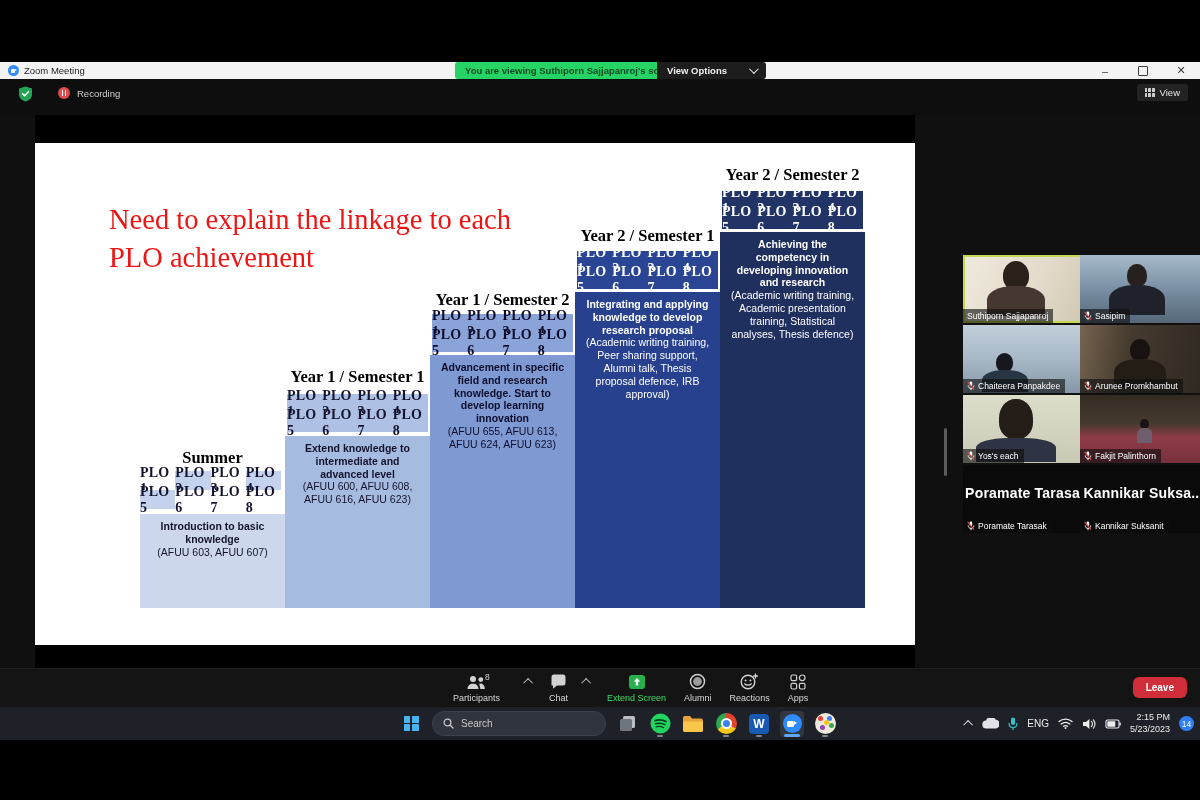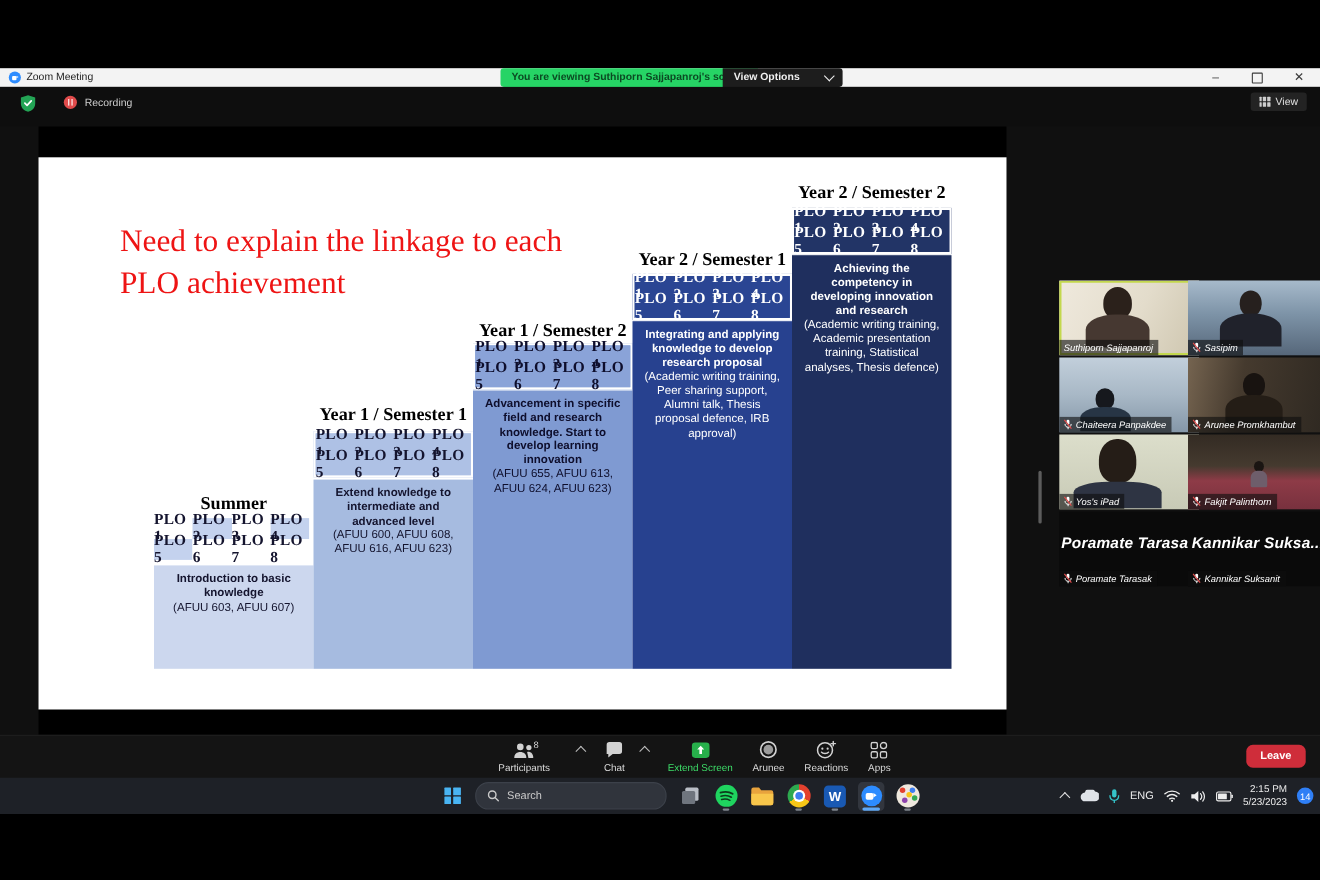--- a/index.html
+++ b/index.html
@@ -46,21 +46,21 @@
   .plo-grid.bordered{border:2px solid #fff;}
   .plo-cell{display:flex;align-items:center;justify-content:center;font-family:"Liberation Serif",serif;
     font-size:14px;font-weight:bold;letter-spacing:.2px;}
   .col-body{position:absolute;width:145px;box-sizing:border-box;padding:6px 7px;text-align:center;
     font-size:10.5px;line-height:1.22;}
   .col-body b{display:block;font-weight:bold;}
   .col-body span{display:block;font-weight:normal;}
 
   
   #tiles{position:absolute;left:963px;top:193px;width:232px;}
-  .tile{position:absolute;width:127px;height:68px;overflow:hidden;background:#111;font-style:italic;}
+  .tile{position:absolute;width:127px;height:68px;overflow:hidden;background:#111;}
   .tile.active{box-shadow:inset 0 0 0 2px #c3d84e;}
   .tag{position:absolute;left:0;bottom:0;max-width:111px;background:rgba(15,15,15,.62);color:#fff;
     font-size:8.5px;padding:2px 5px 2.5px 4px;display:flex;align-items:center;gap:3px;white-space:nowrap;
     overflow:hidden;}
   .bigname{position:absolute;left:0;right:0;top:0;bottom:12px;display:flex;align-items:center;justify-content:center;
     color:#fff;font-weight:bold;font-size:14px;letter-spacing:.2px;white-space:nowrap;}
   .head,.torso{position:absolute;}
   .scene-a{background:linear-gradient(115deg,#efe9dd 0%,#e3dccb 55%,#cdc5ae 100%);}
   .scene-a .head{width:26px;height:29px;border-radius:50% 50% 44% 44%;background:#2b211b;left:40px;top:6px;}
   .scene-a .torso{width:58px;height:30px;border-radius:46% 46% 0 0;background:#463831;left:24px;top:31px;}
@@ -310,21 +310,21 @@
       <div class="tile scene-e" style="left: 0px; top: 140px;">
         <div class="head"></div>
         <div class="torso"></div>
         <div class="tag">
           <svg width="8" height="10" viewBox="0 0 8 10">
             <rect x="2.6" y="0.5" width="2.6" height="4.6" rx="1.3" fill="#fff"></rect>
             <path d="M1.2 4.4 c0 2 1.2 3 2.8 3 s2.8-1 2.8-3" stroke="#fff" stroke-width="0.9" fill="none"></path>
             <line x1="4" y1="7.4" x2="4" y2="9.2" stroke="#fff" stroke-width="0.9"></line>
             <line x1="0.6" y1="0.8" x2="7" y2="8.6" stroke="#e04b4b" stroke-width="1.1"></line>
           </svg>
-          <span>Yos's iPad</span>
+          <span>Yos's each</span>
         </div>
       </div>
       <div class="tile scene-f" style="left: 117px; top: 140px;">
         <div class="head"></div>
         <div class="torso"></div>
         <div class="tag">
           <svg width="8" height="10" viewBox="0 0 8 10">
             <rect x="2.6" y="0.5" width="2.6" height="4.6" rx="1.3" fill="#fff"></rect>
             <path d="M1.2 4.4 c0 2 1.2 3 2.8 3 s2.8-1 2.8-3" stroke="#fff" stroke-width="0.9" fill="none"></path>
             <line x1="4" y1="7.4" x2="4" y2="9.2" stroke="#fff" stroke-width="0.9"></line>
@@ -393,21 +393,21 @@
         </div>
         <span class="green">Extend Screen</span>
       </div>
       <div class="tb-btn">
         <div class="tb-ic">
           <svg width="17" height="17" viewBox="0 0 17 17">
             <circle cx="8.5" cy="8.5" r="7" stroke="#d2d2d2" stroke-width="1.5" fill="none"></circle>
             <circle cx="8.5" cy="8.5" r="4.4" fill="#9c9c9c"></circle>
           </svg>
         </div>
-        <span>Arunee</span>
+        <span>Alumni</span>
       </div>
       <div class="tb-btn">
         <div class="tb-ic">
           <svg width="19" height="17" viewBox="0 0 19 17">
             <circle cx="8" cy="9" r="6.8" stroke="#d2d2d2" stroke-width="1.4" fill="none"></circle>
             <circle cx="5.6" cy="7.6" r="1" fill="#d2d2d2"></circle>
             <circle cx="10.4" cy="7.6" r="1" fill="#d2d2d2"></circle>
             <path d="M4.8 10.8 c1 1.6 5.4 1.6 6.4 0" stroke="#d2d2d2" stroke-width="1.3" fill="none" stroke-linecap="round"></path>
             <path d="M15.5 1 v4 M13.5 3 h4" stroke="#d2d2d2" stroke-width="1.3" stroke-linecap="round"></path>
           </svg>

